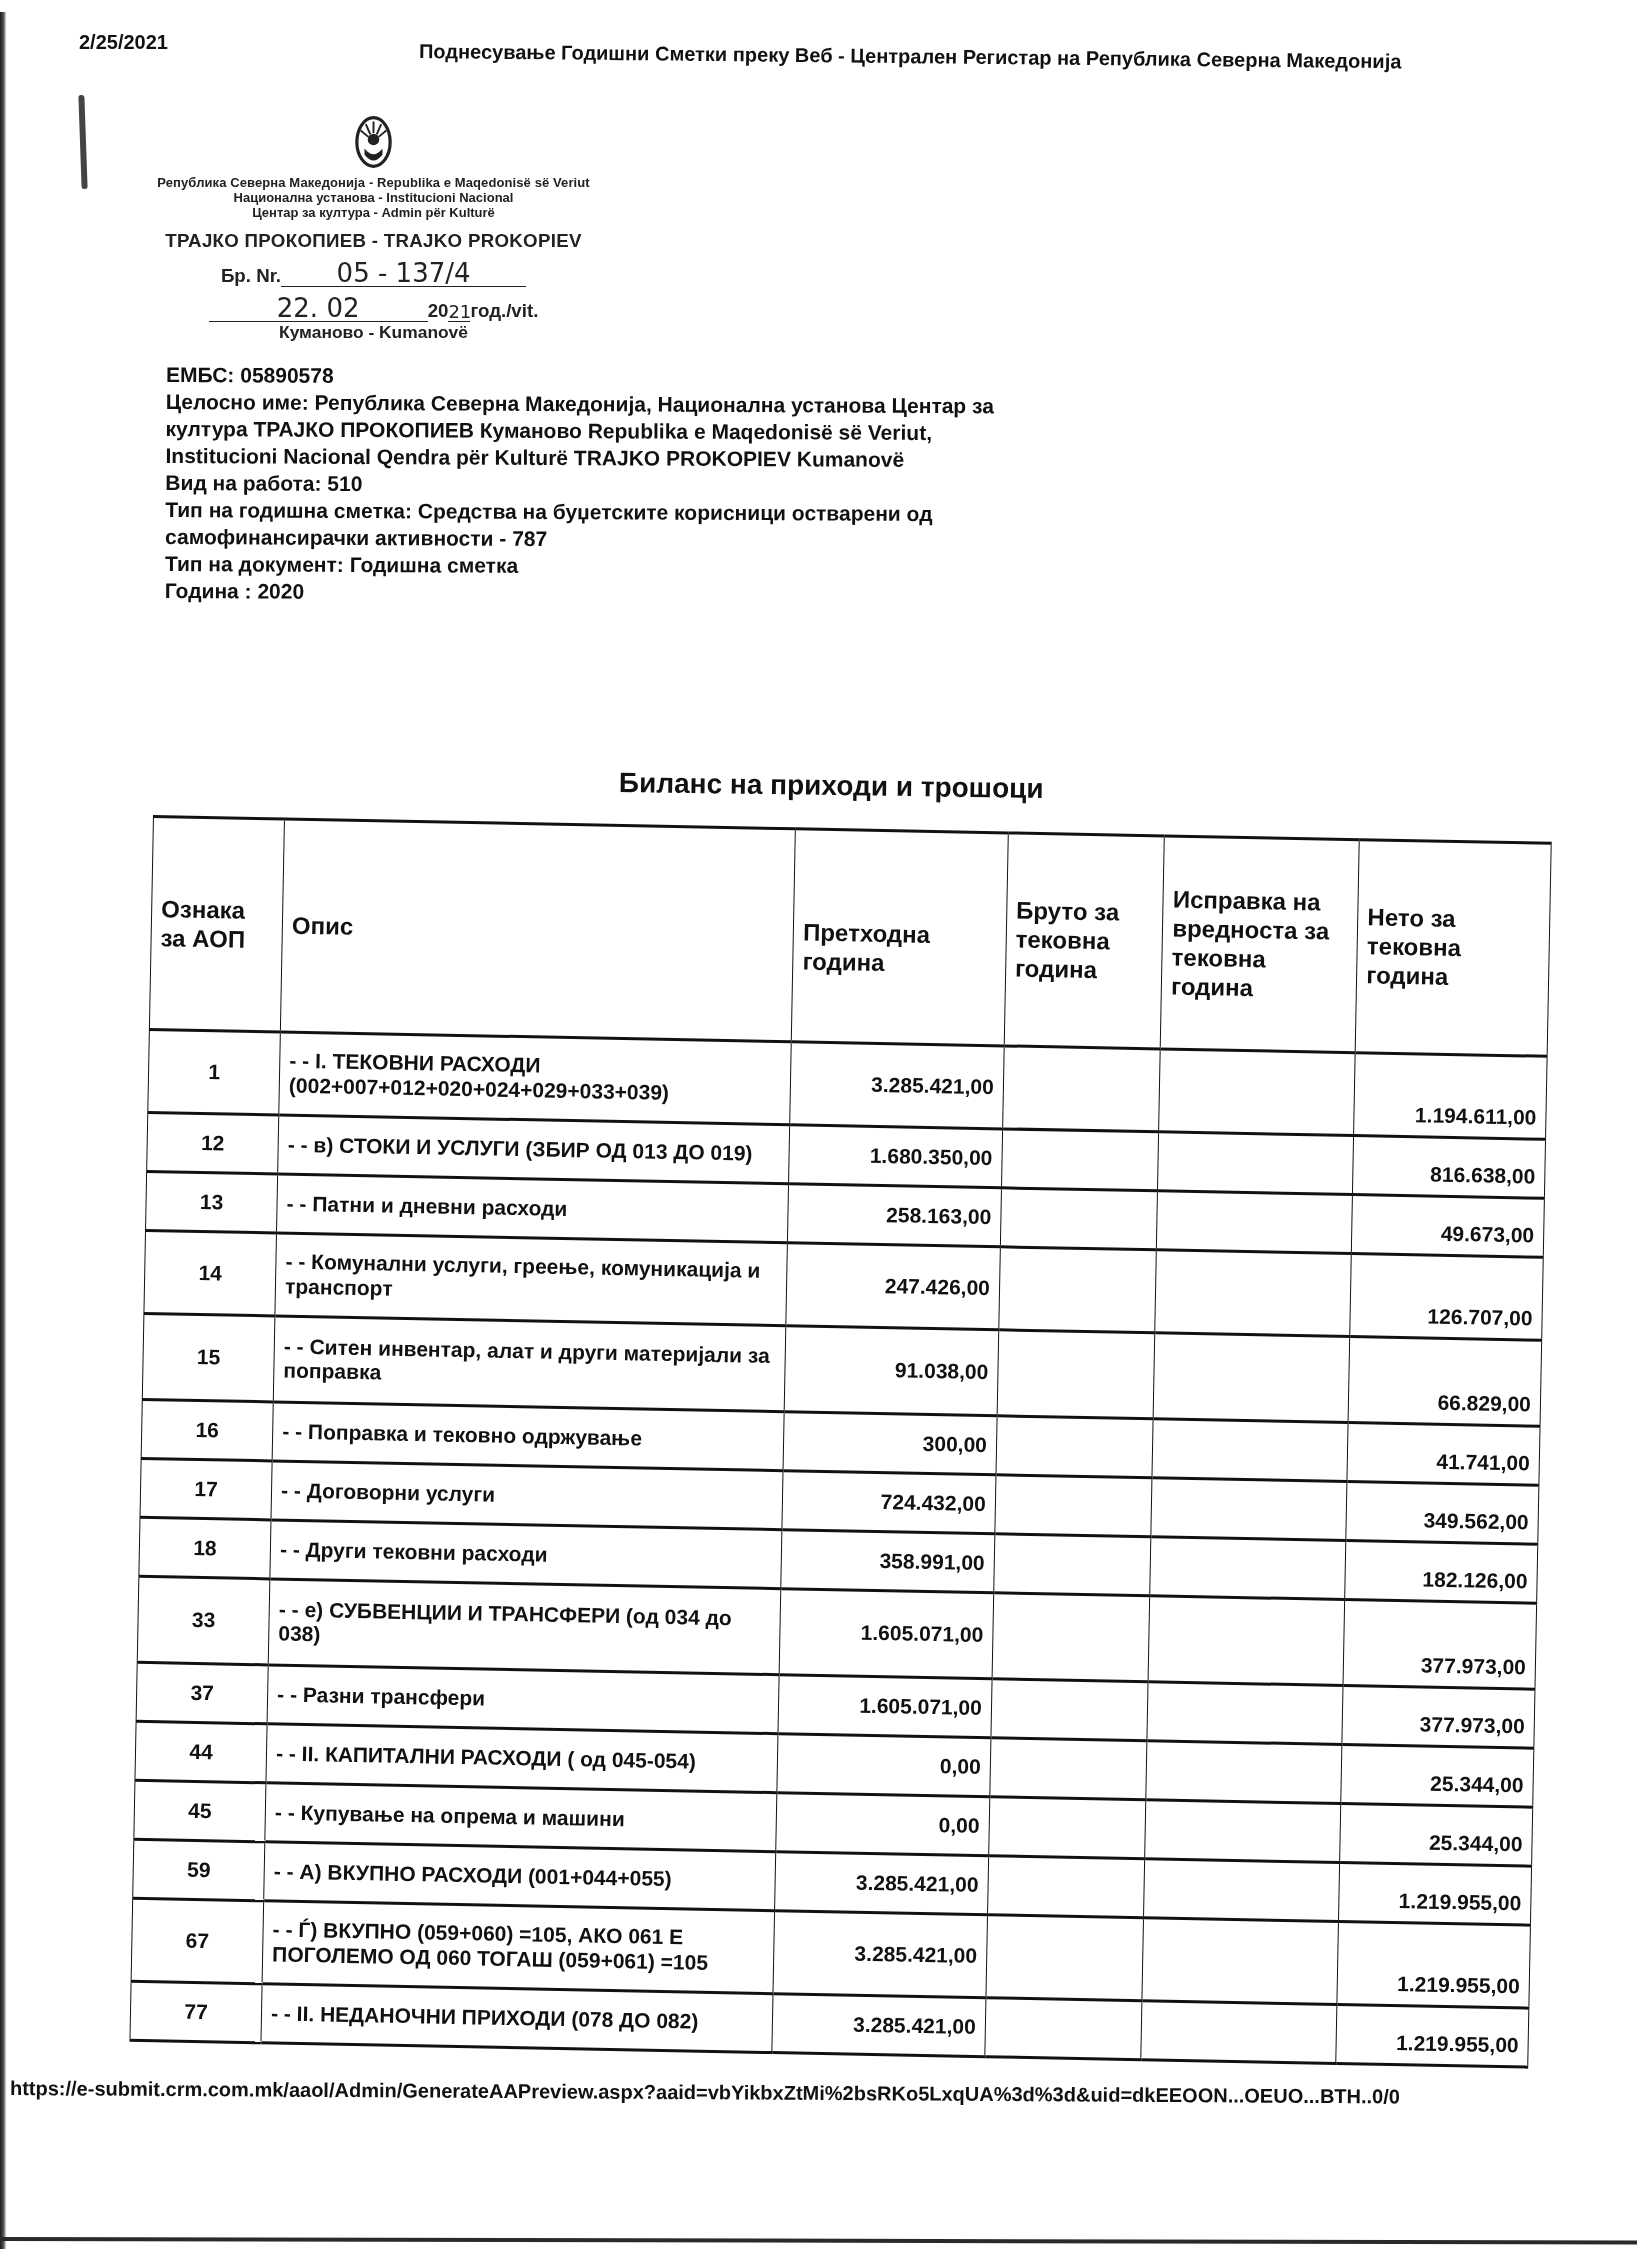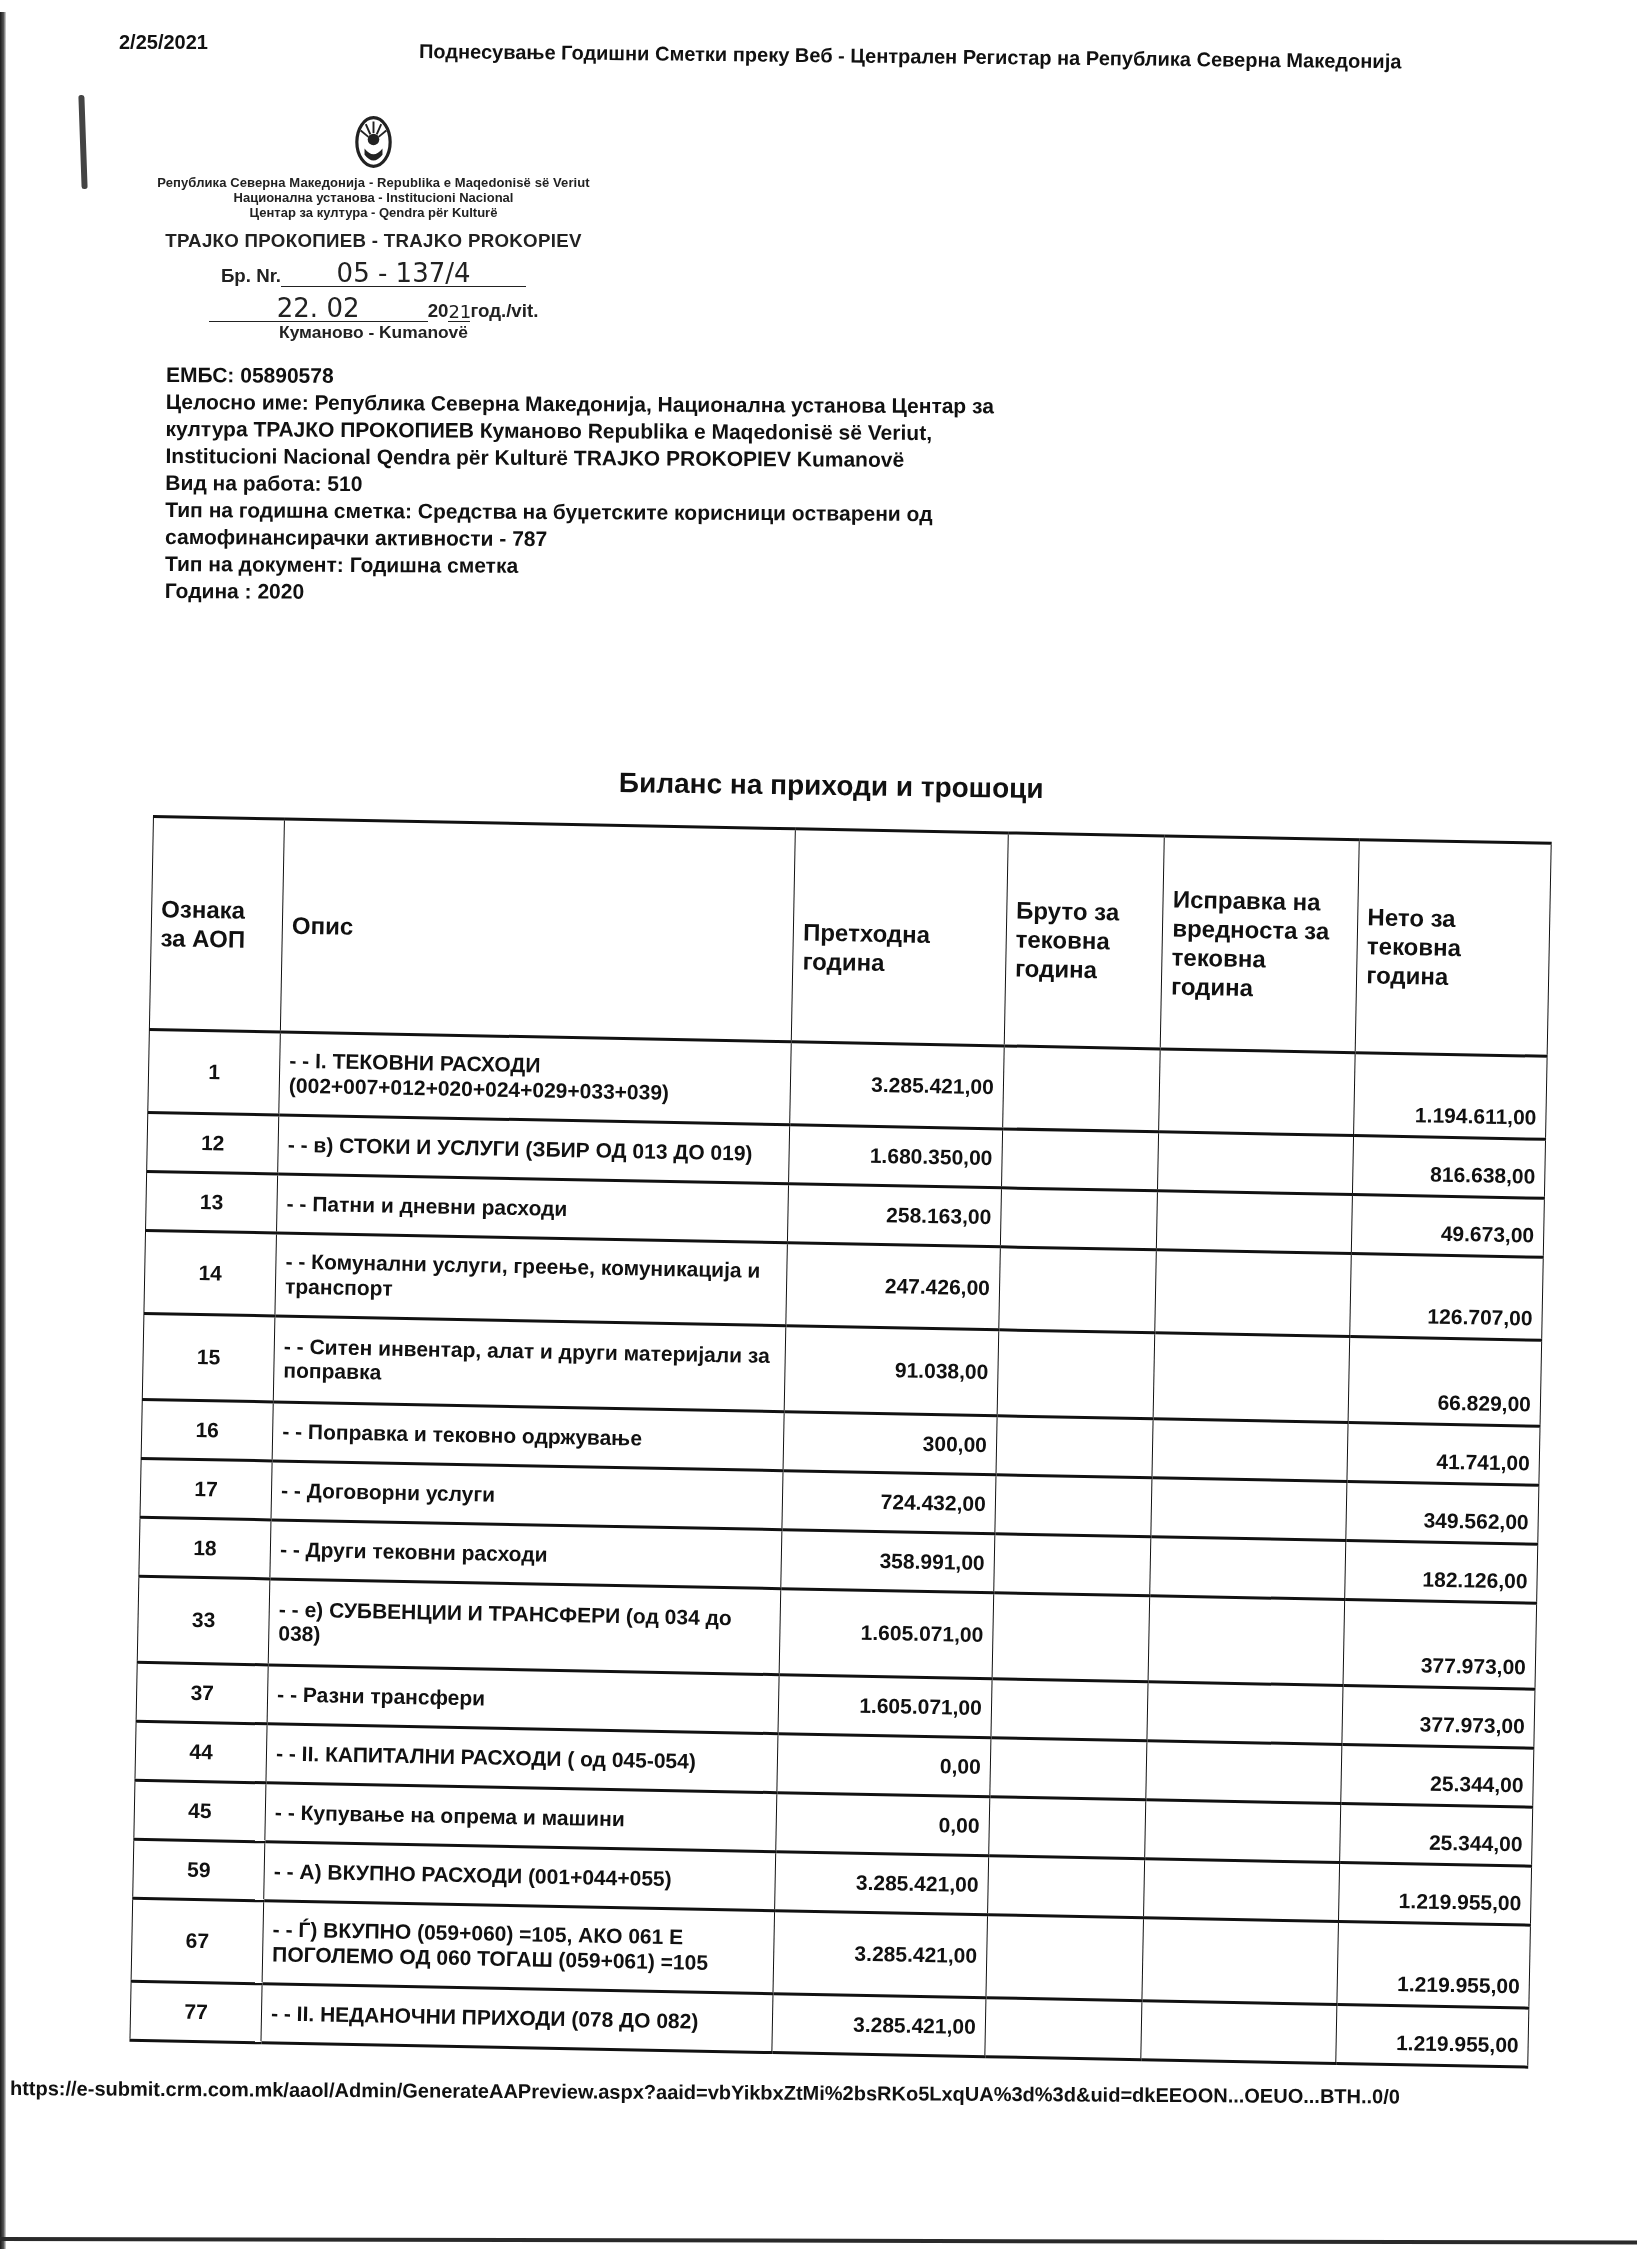--- a/index.html
+++ b/index.html
@@ -19,21 +19,21 @@
     .scan-edge-bottom {
       position: absolute; left: 0; top: 2237px; width: 1637px; height: 3.9px;
       background: #2a2a2a; transform: rotate(0.12deg); transform-origin: left;
     }
     .pen-mark {
       position: absolute; left: 80px; top: 95px; width: 5.8px; height: 94px;
       background: #444; border-radius: 2.6px; transform: rotate(-2deg);
     }
     .print-date {
       position: absolute; left: 79px; top: 31px;
-      font-size: 20px; font-weight: bold; margin-left: 40px;
+      font-size: 20px; font-weight: bold;
     }
     .print-title {
       position: absolute; left: 419px; top: 40px;
       font-size: 20px; font-weight: bold;
       transform: rotate(0.6deg); transform-origin: left;
       white-space: nowrap;
     }
     
     .stamp {
       position: absolute; left: 135px; top: 115px; width: 477px;
@@ -115,21 +115,21 @@
       <line x1="32" y1="10" x2="32" y2="28"></line>
       <line x1="20" y1="14" x2="27" y2="30"></line>
       <line x1="44" y1="14" x2="37" y2="30"></line>
       <line x1="12" y1="24" x2="24" y2="34"></line>
       <line x1="52" y1="24" x2="40" y2="34"></line>
     </g>
     <path d="M18 52 Q32 70 46 52 L46 62 Q32 80 18 62 Z" fill="#222"></path>
   </svg>
   <div class="line1">Република Северна Македонија - Republika e Maqedonisë së Veriut</div>
   <div class="line2">Национална установа - Institucioni Nacional</div>
-  <div class="line3">Центар за култура - Qendra për Kulturë</div>
+  <div class="line3">Центар за култура - Admin për Kulturë</div>
   <div class="line4">ТРАЈКО ПРОКОПИЕВ - TRAJKO PROKOPIEV</div>
   <div class="stamp-row">
     <span class="stamp-label">Бр. Nr.</span>
     <span class="stamp-fill" style="width:245px;">05 - 137/4</span>
   </div>
   <div class="stamp-row">
     <span class="stamp-fill" style="width:219px;">22. 02</span>
     <span class="stamp-label">20</span>
     <span class="stamp-fill" style="width:22px; font-size:18px;">21</span>
     <span class="stamp-label">год./vit.</span>

